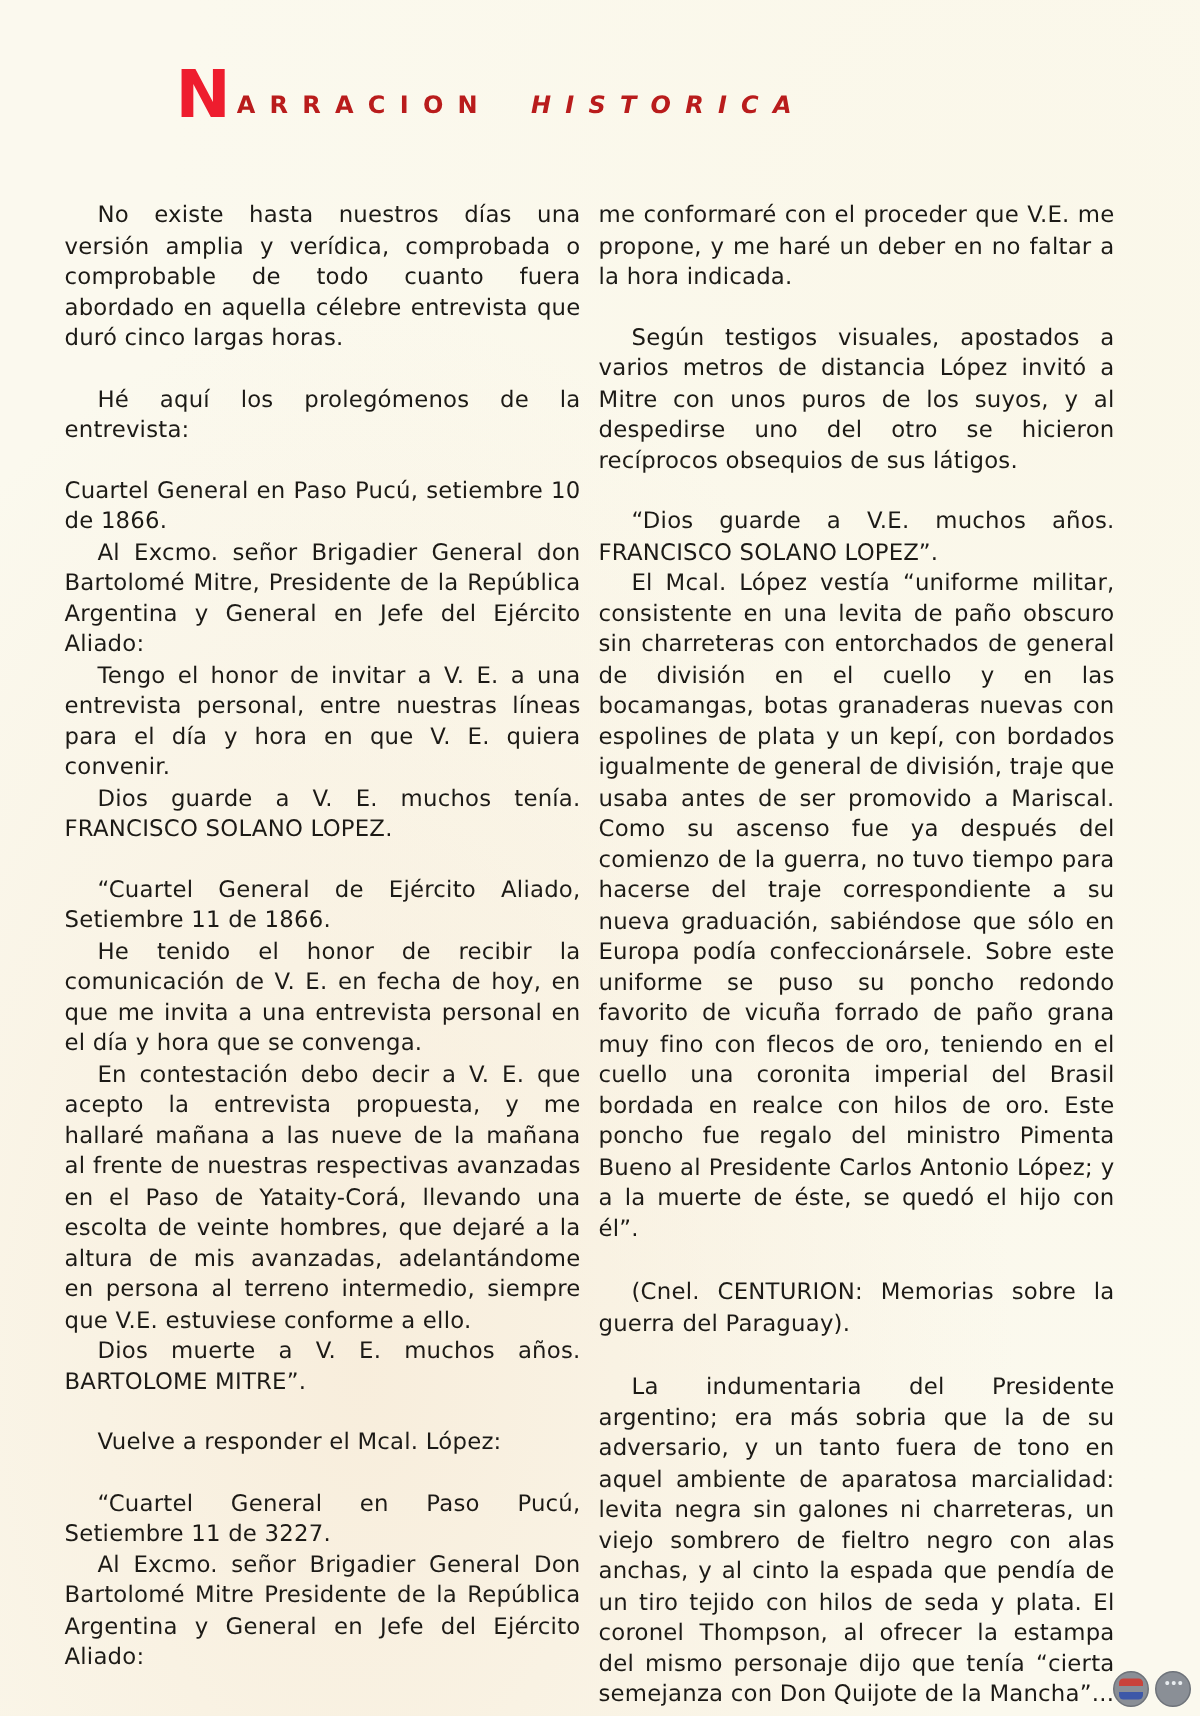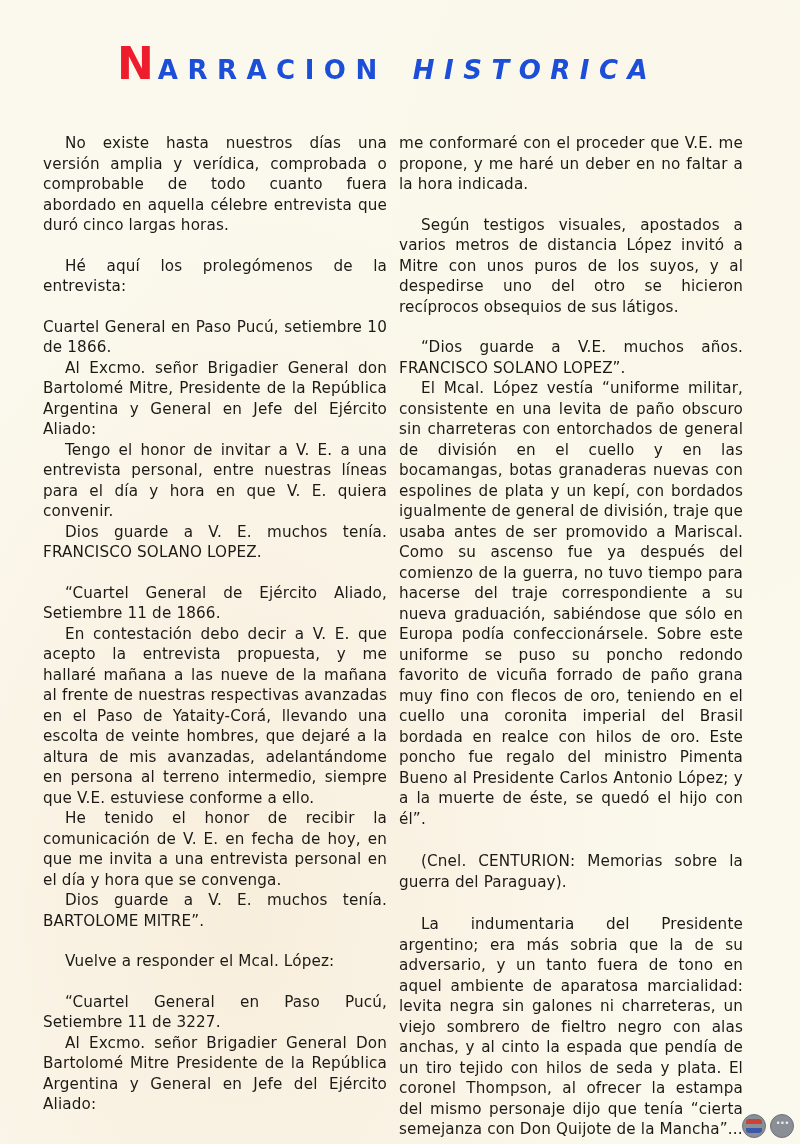--- a/index.html
+++ b/index.html
@@ -21,21 +21,21 @@
     position:absolute; left:117px; top:44px;
     height:40px; display:flex; align-items:flex-end;
     font-family:"DejaVu Sans", sans-serif; font-weight:bold;
     white-space:nowrap;
   }
   .title .initial {
     color:#ee1d2e; font-size:44px; line-height:40px;
     letter-spacing:0;
   }
   .title .rest {
-    color:#1d4ed8; font-size:26px; line-height:28px;
+    color:#b91c1c; font-size:16px; line-height:28px;
     letter-spacing:9.5px; margin-left:4px;
   }
   .title .w2 { margin-left:26px;font-style:italic; }
   .col {
     position:absolute; top:133px; width:344px;
     font-size:15.2px; line-height:20.5px;
     text-align:justify;
     letter-spacing:0.15px;
   }
   .col.left { left:43px; }
@@ -78,23 +78,23 @@
 </h1>
 
 <div class="col left">
   <p>No existe hasta nuestros días una versión amplia y verídica, comprobada o comprobable de todo cuanto fuera abordado en aquella célebre entrevista que duró cinco largas horas.</p>
   <p class="gap">Hé aquí los prolegómenos de la entrevista:</p>
   <p class="noindent gap">Cuartel General en Paso Pucú, setiembre 10 de 1866.</p>
   <p>Al Excmo. señor Brigadier General don Bartolomé Mitre, Presidente de la República Argentina y General en Jefe del Ejército Aliado:</p>
   <p>Tengo el honor de invitar a V. E. a una entrevista personal, entre nuestras líneas para el día y hora en que V. E. quiera convenir.</p>
   <p>Dios guarde a V. E. muchos tenía. FRANCISCO SOLANO LOPEZ.</p>
   <p class="gap">“Cuartel General de Ejército Aliado, Setiembre 11 de 1866.</p>
+  <p>He tenido el honor de recibir la comunicación de V. E. en fecha de hoy, en que me invita a una entrevista personal en el día y hora que se convenga.</p>
   <p>En contestación debo decir a V. E. que acepto la entrevista propuesta, y me hallaré mañana a las nueve de la mañana al frente de nuestras respectivas avanzadas en el Paso de Yataity-Corá, llevando una escolta de veinte hombres, que dejaré a la altura de mis avanzadas, adelantándome en persona al terreno intermedio, siempre que V.E. estuviese conforme a ello.</p>
-  <p>He tenido el honor de recibir la comunicación de V. E. en fecha de hoy, en que me invita a una entrevista personal en el día y hora que se convenga.</p>
-  <p>Dios guarde a V. E. muchos tenía. BARTOLOME MITRE”.</p>
+  <p>Dios muerte a V. E. muchos años. BARTOLOME MITRE”.</p>
   <p class="gap">Vuelve a responder el Mcal. López:</p>
   <p class="gap">“Cuartel General en Paso Pucú, Setiembre 11 de 3227.</p>
   <p>Al Excmo. señor Brigadier General Don Bartolomé Mitre Presidente de la República Argentina y General en Jefe del Ejército Aliado:</p>
 
 </div>
 
 <div class="col right">
   <p class="noindent">me conformaré con el proceder que V.E. me propone, y me haré un deber en no faltar a la hora indicada.</p>
   <p class="gap">Según testigos visuales, apostados a varios metros de distancia López invitó a Mitre con unos puros de los suyos, y al despedirse uno del otro se hicieron recíprocos obsequios de sus látigos.</p>
   <p class="gap">“Dios guarde a V.E. muchos años. FRANCISCO SOLANO LOPEZ”.</p>

